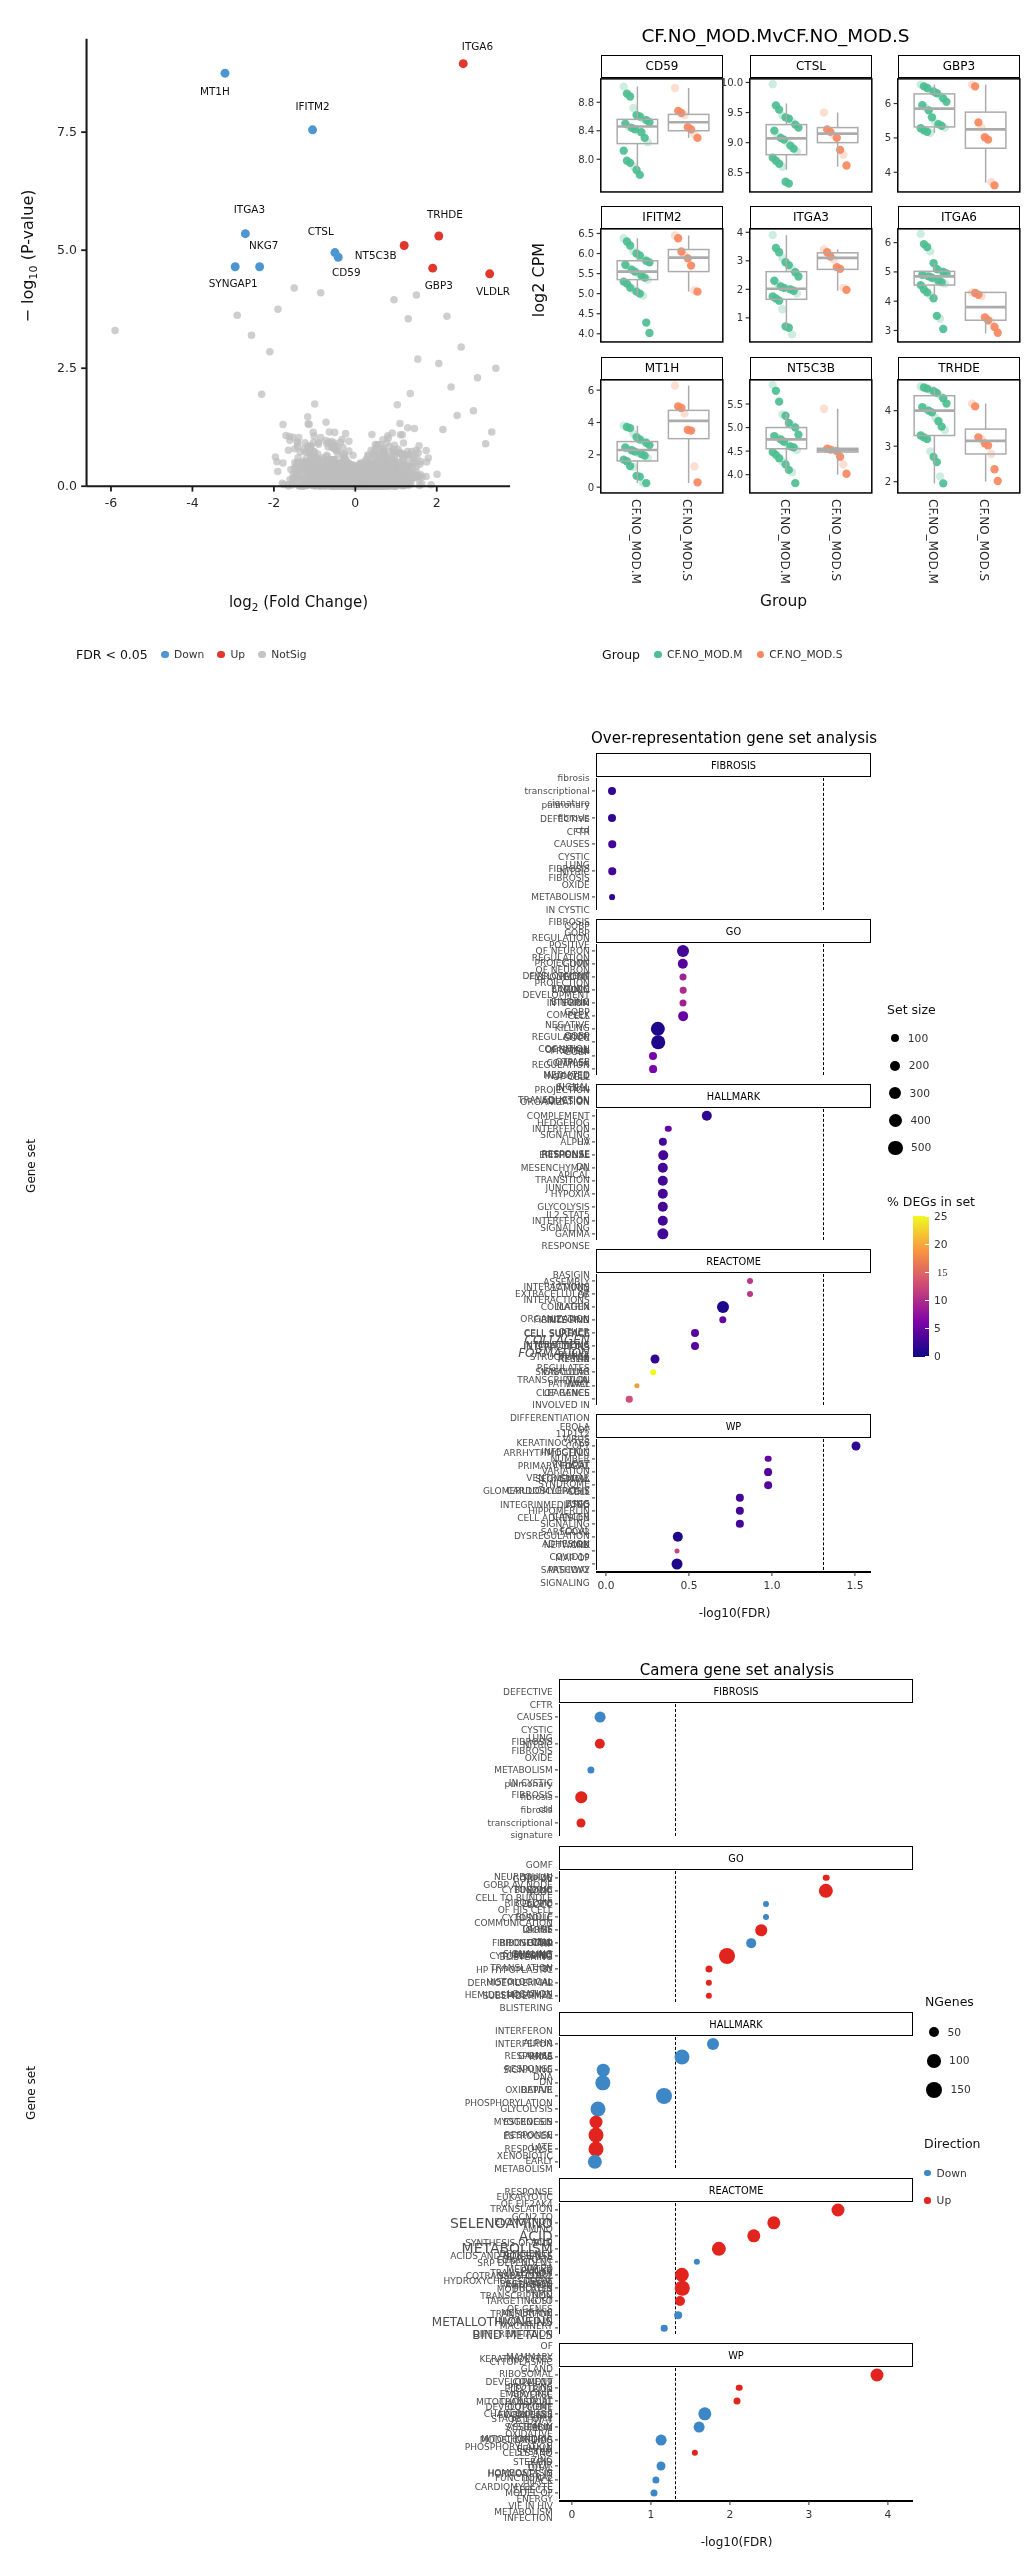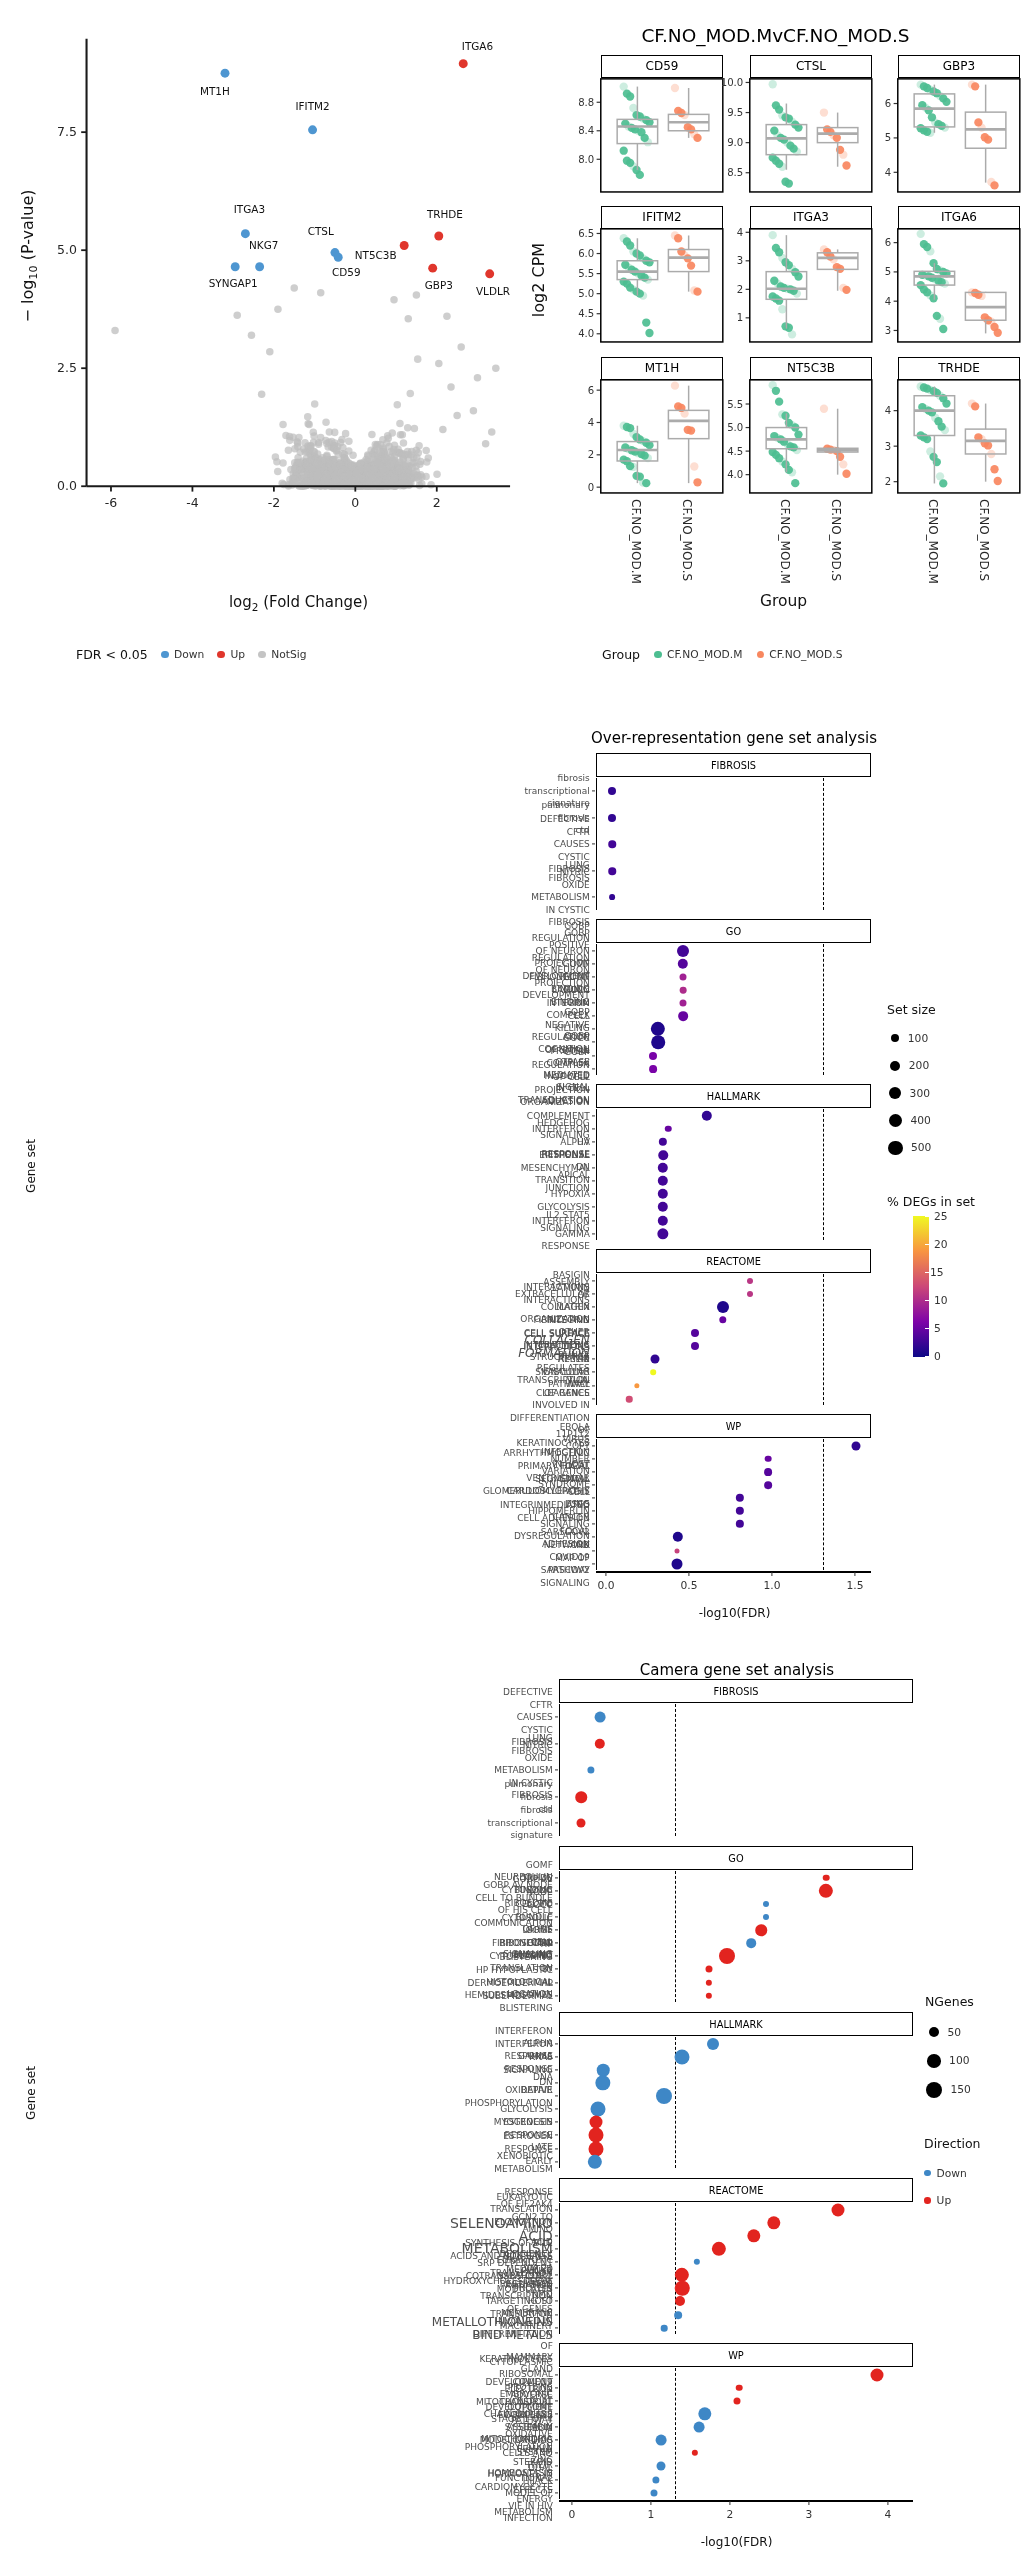--- a/index.html
+++ b/index.html
@@ -2704,21 +2704,21 @@
     </div>
 </div>
 <div class="abs" style="left:887px;top:1194px;">
   <div class="leg-title">% DEGs in set</div>
   <div class="colorbar" style="left:26px;top:21.5px;height:141px;"></div>
   <div id="colorbar-ticks">
       <div class="leg-label" style="position: absolute; left: 47px; top: 15.5px;">25</div>
       <div style="position: absolute; left: 38px; top: 21.5px; width: 3.6px; height: 1.2px; background: rgb(255, 255, 255);"></div>
       <div class="leg-label" style="position: absolute; left: 47px; top: 44px;">20</div>
       <div style="position: absolute; left: 38px; top: 50px; width: 3.6px; height: 1.2px; background: rgb(255, 255, 255);"></div>
-      <div class="leg-label" style="position: absolute; left: 43px; top: 72px;">15</div>
+      <div class="leg-label" style="position: absolute; left: 50px; top: 72px; font-family: Liberation Serif, serif;">15</div>
       <div style="position: absolute; left: 38px; top: 78px; width: 3.6px; height: 1.2px; background: rgb(255, 255, 255);"></div>
       <div class="leg-label" style="position: absolute; left: 47px; top: 100px;">10</div>
       <div style="position: absolute; left: 38px; top: 106px; width: 3.6px; height: 1.2px; background: rgb(255, 255, 255);"></div>
       <div class="leg-label" style="position: absolute; left: 47px; top: 128px;">5</div>
       <div style="position: absolute; left: 38px; top: 134px; width: 3.6px; height: 1.2px; background: rgb(255, 255, 255);"></div>
       <div class="leg-label" style="position: absolute; left: 47px; top: 156px;">0</div>
       <div style="position: absolute; left: 38px; top: 162px; width: 3.6px; height: 1.2px; background: rgb(255, 255, 255);"></div>
     </div>
 </div>
 

